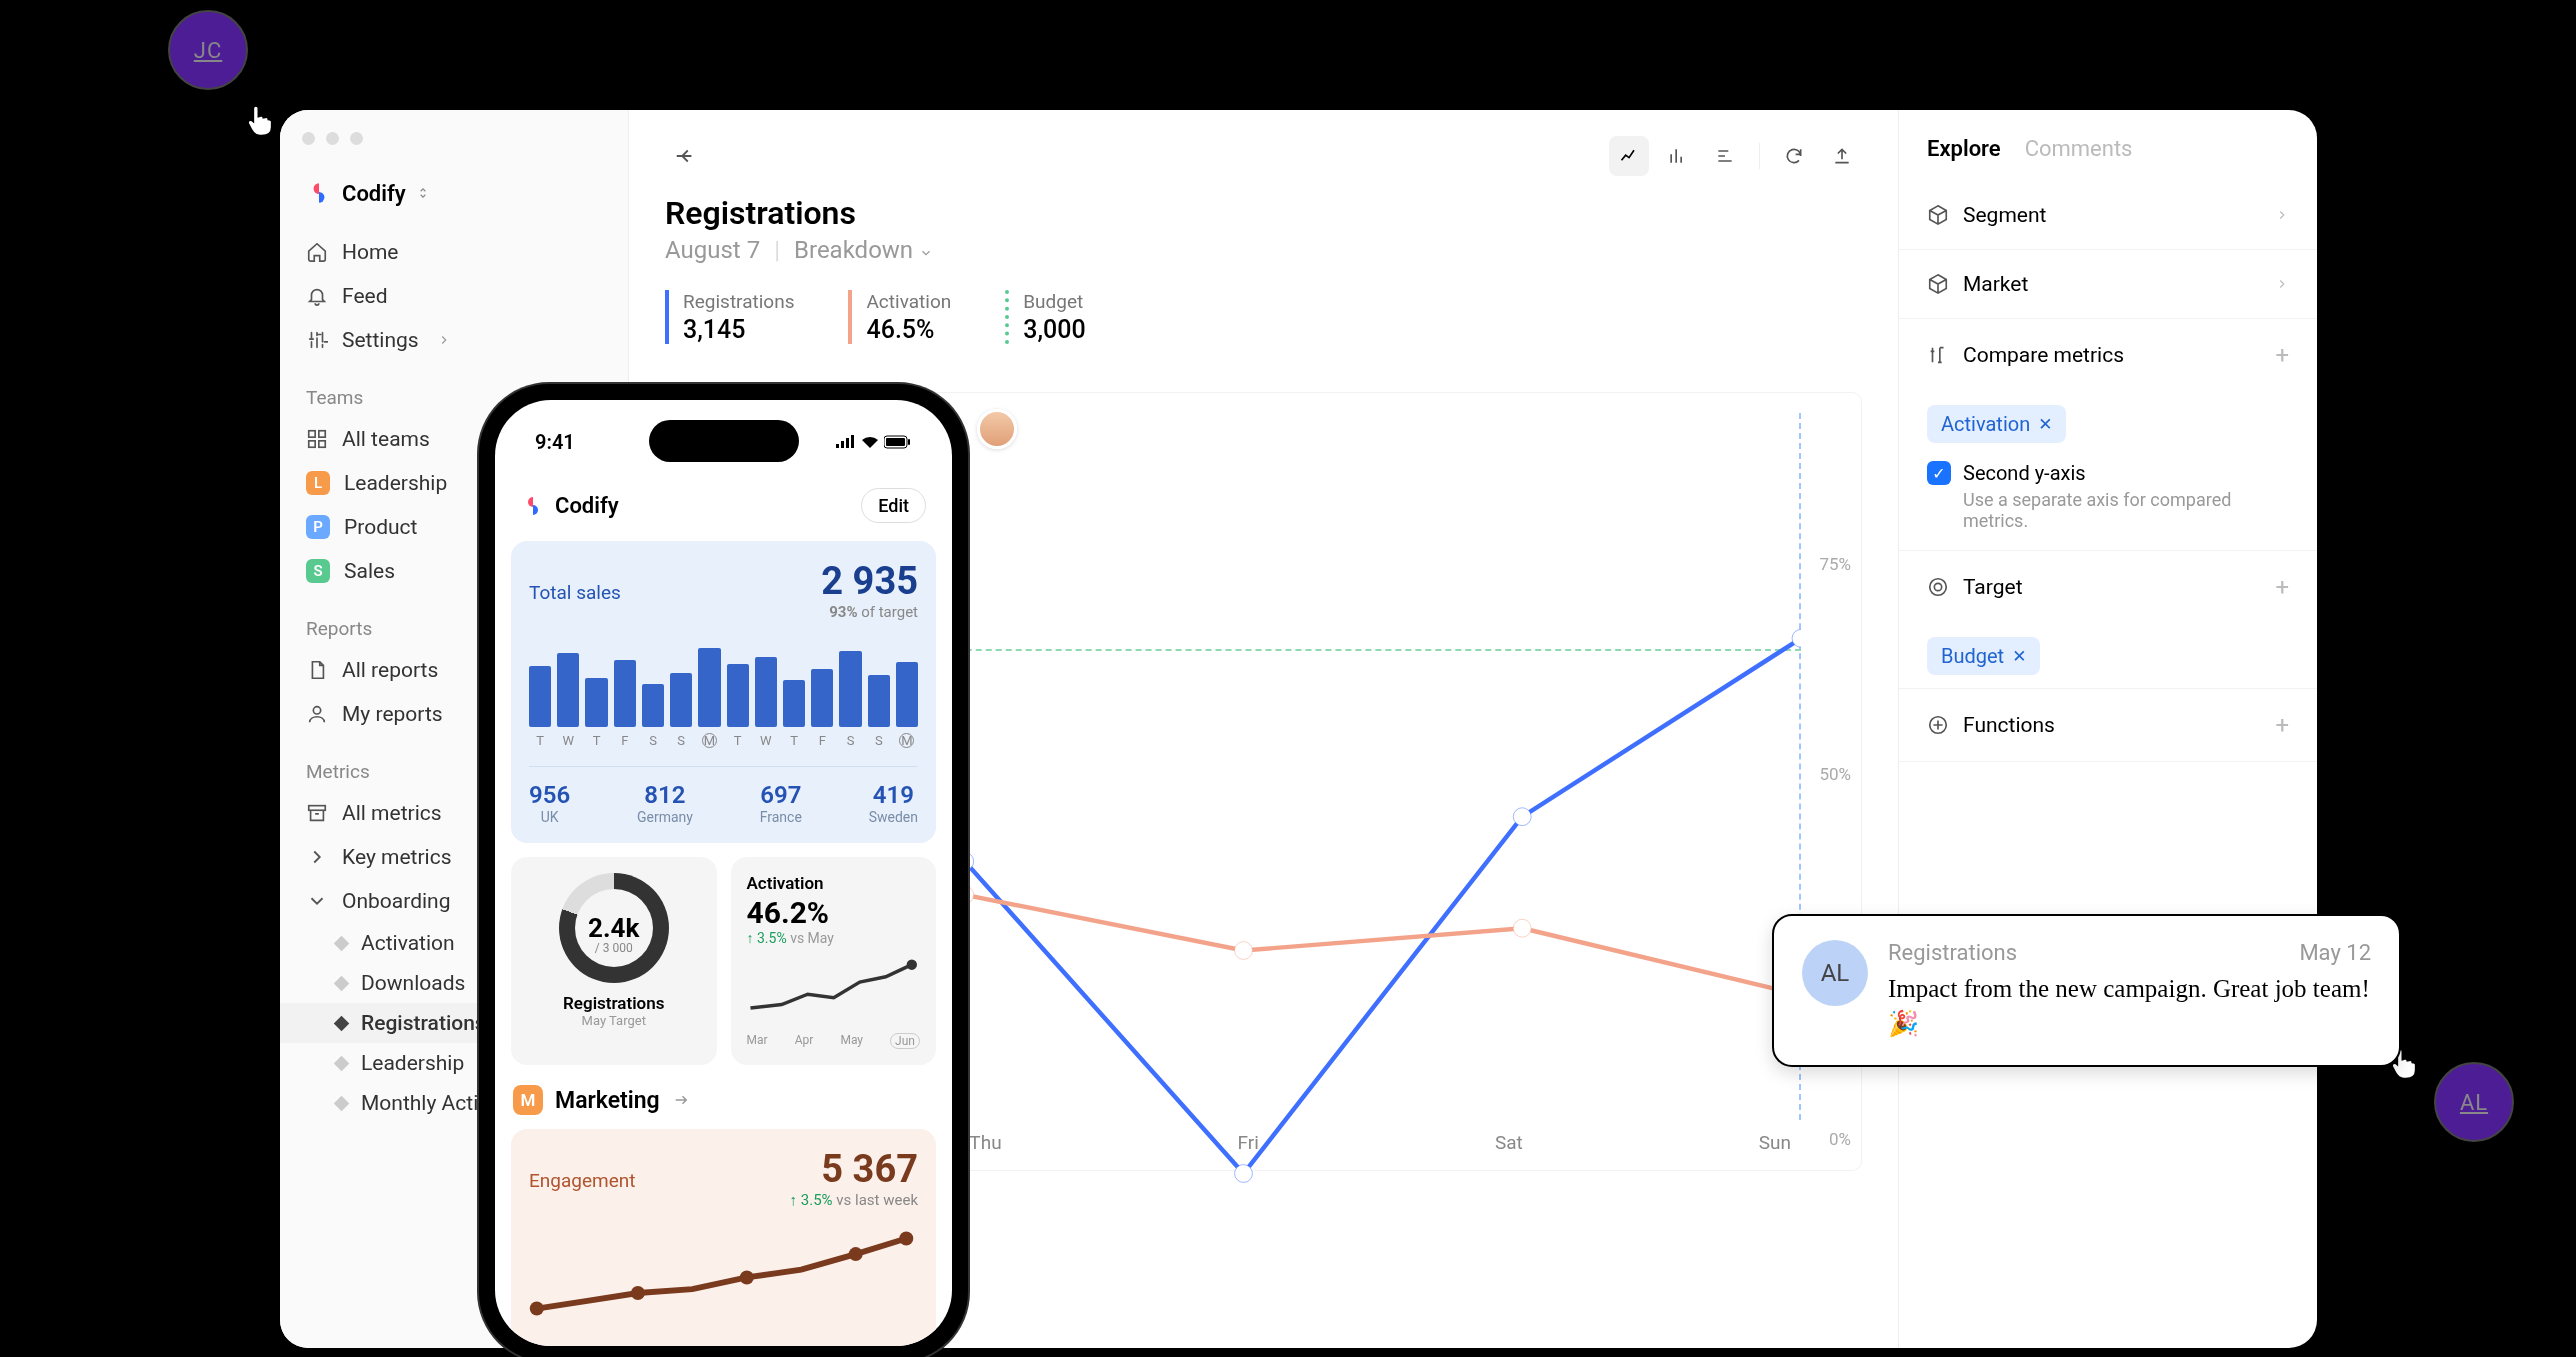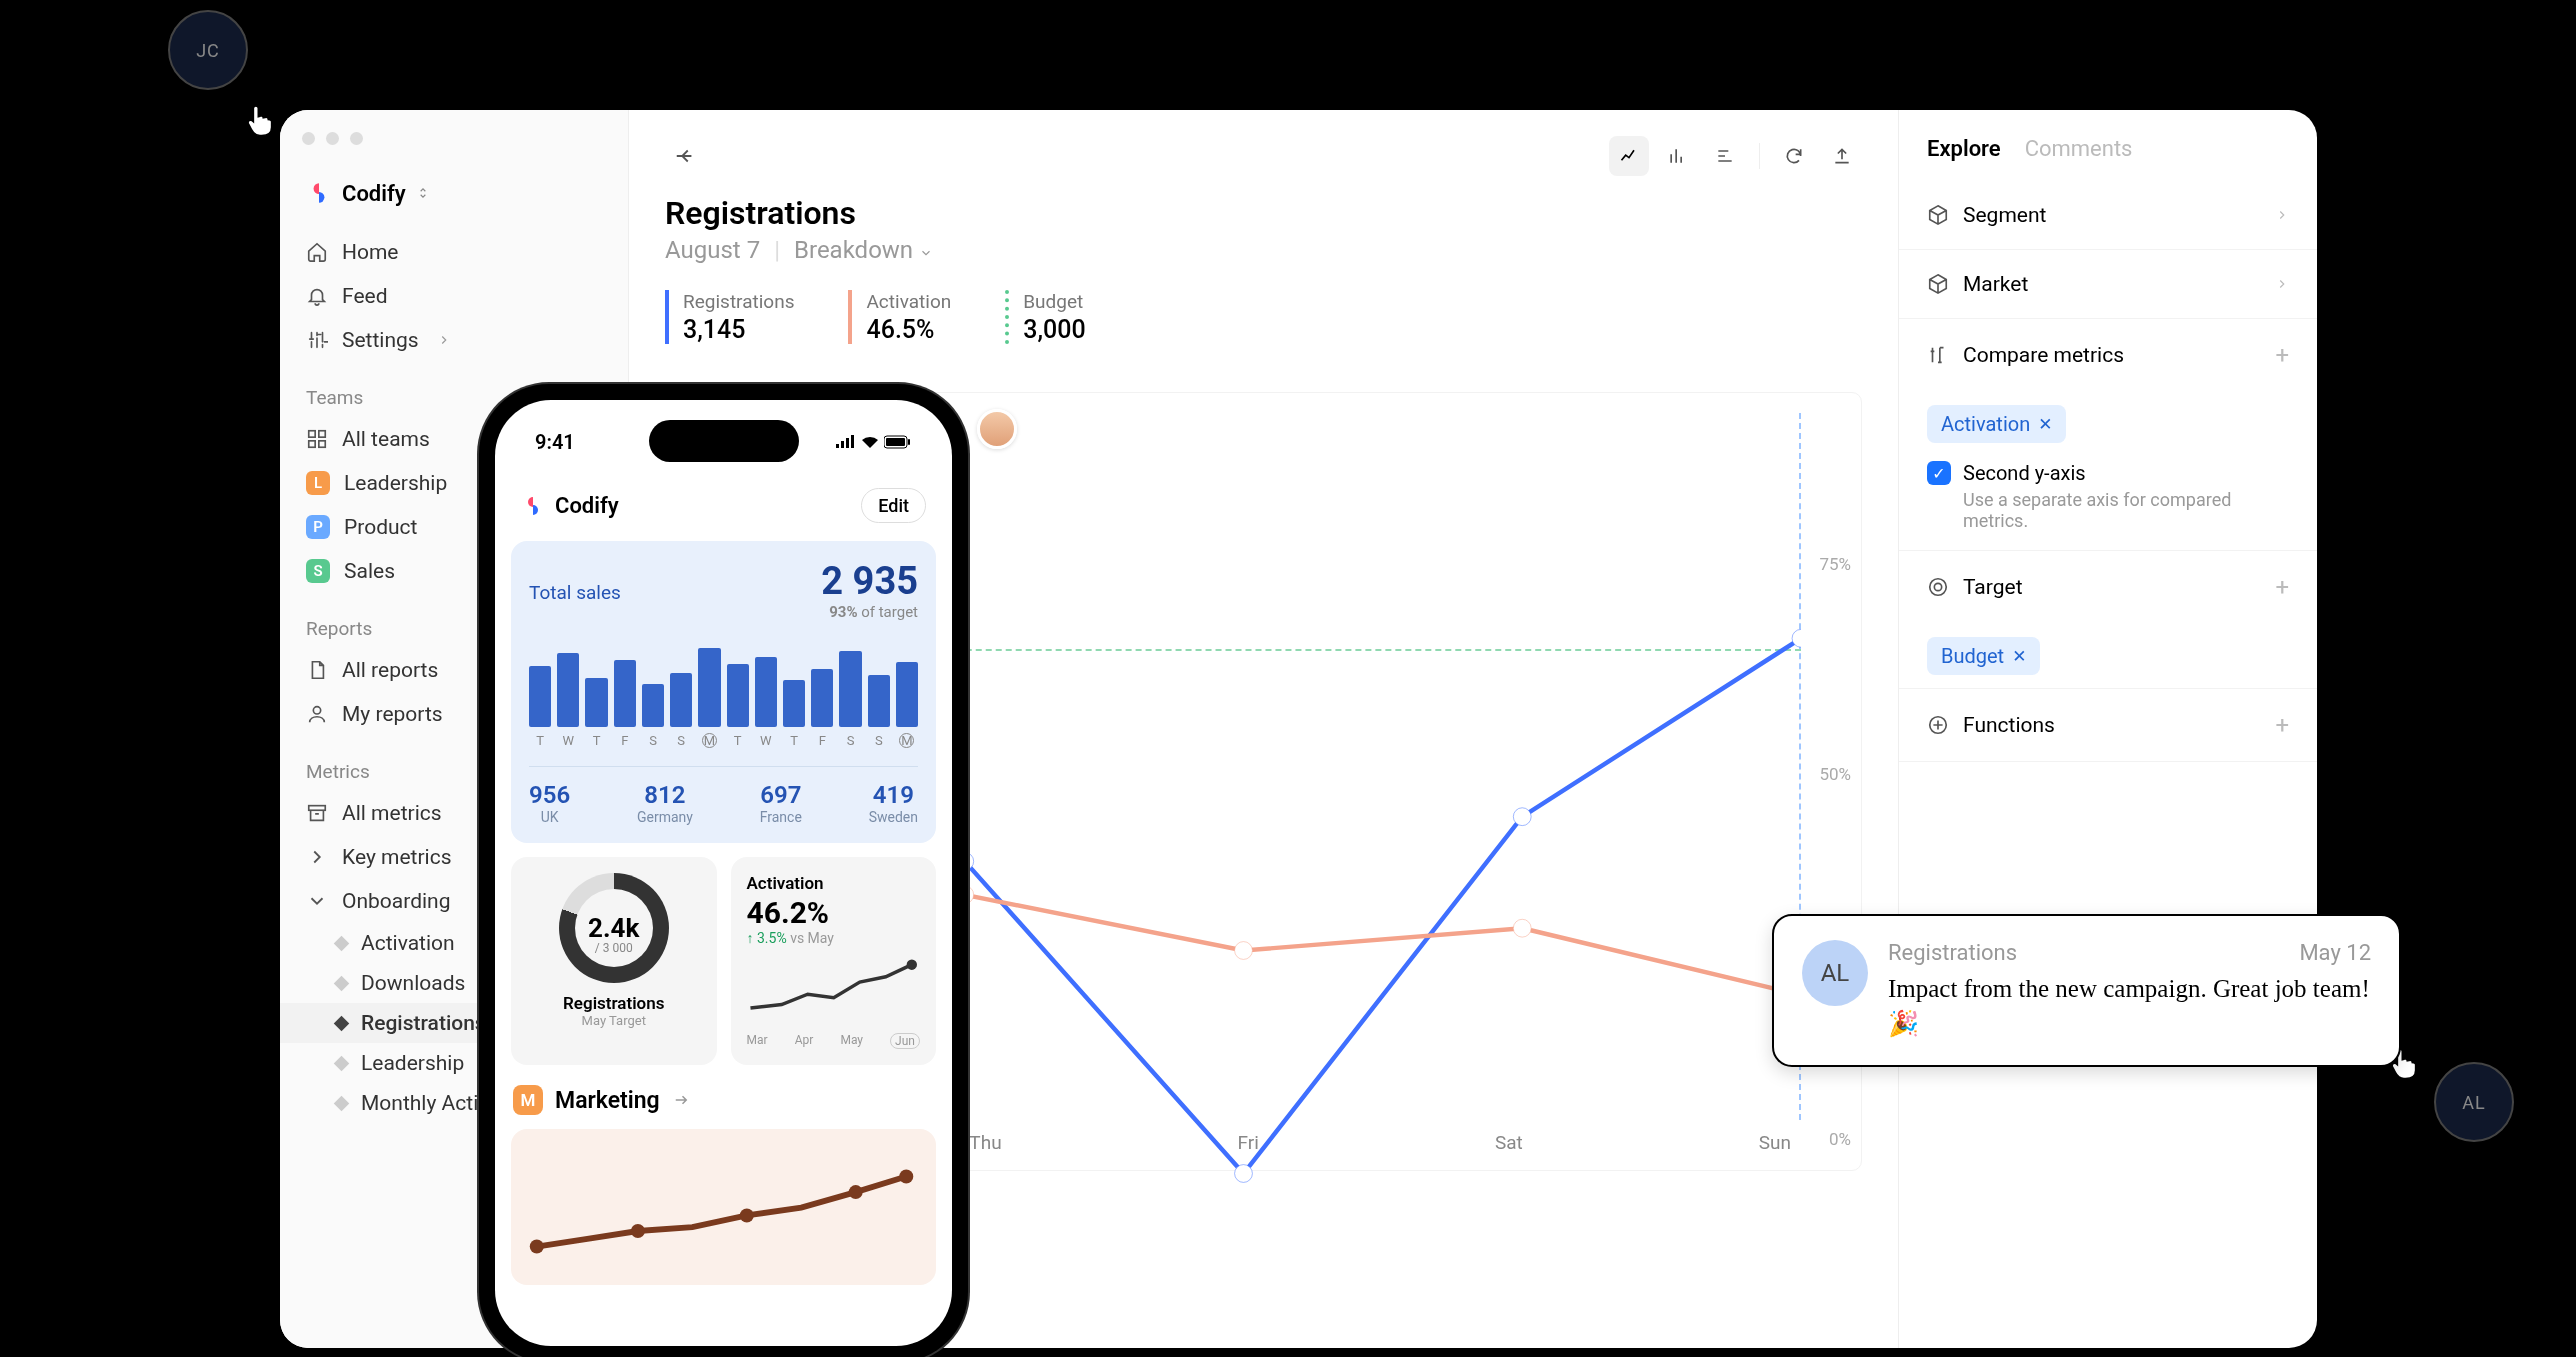--- a/index.html
+++ b/index.html
@@ -299,22 +299,23 @@
   font-family: Georgia, serif; font-size: 25px; line-height: 1.4;
 }
 .cursor-hand {
   position: absolute; width: 40px; height: 40px;
 }
 .badge-circle-outline {
   position: absolute;
   width: 80px; height: 80px; border-radius: 50%;
   border: 2px solid #444;
   display: flex; align-items: center; justify-content: center;
-  color: #888; font-size: 18px; letter-spacing: 1px;
-  background: #0f172a;
+  color: #888; font-size: 22px; letter-spacing: 1px;
+  background: #4c1d95;
+  text-decoration: underline;
 }
 </style>
 </head>
 <body>
 
 <div class="badge-circle-outline" style="left:168px; top:10px;">JC</div>
 <div class="badge-circle-outline" style="left:2434px; top:1062px;">AL</div>
 
 <svg class="cursor-hand" style="left:240px; top:100px;" viewBox="0 0 24 24">
     <path fill="#fff" stroke="#000" stroke-width="1" d="M8 13V5a1.5 1.5 0 013 0v5l1-.3a1.3 1.3 0 012 1l1-.2a1.3 1.3 0 012 1.2l.7.1a1.3 1.3 0 011.3 1.5v3c0 3-2 5-6 5h-1c-2.5 0-4-1.3-5.2-3.6L5 14.2a1.5 1.5 0 012.3-1.8L8 13z"></path>
@@ -736,20 +737,27 @@
 
     <div class="sect-row">
       <span class="sect-badge">M</span>
       <span class="sn">Marketing</span>
       <svg width="18" height="18" viewBox="0 0 24 24">
           <path fill="none" stroke="#999" stroke-width="2" d="M5 12h14m-5-5l5 5-5 5"></path>
         </svg>
     </div>
 
     <div class="card peach">
+      <div style="display:flex;justify-content:space-between;align-items:flex-start">
+        <span class="card-title">Engagement</span>
+        <div>
+          <div class="card-big">5 367</div>
+          <div class="card-sub"><span style="color:#1a9e5c">↑ 3.5%</span><span> vs last week</span></div>
+        </div>
+      </div>
       <svg viewBox="0 0 100 26" style="margin-top:14px">
           <polyline fill="none" stroke="#7a3a1e" stroke-width="1.5" points="2,22 15,20 28,18 42,17 56,14 70,12 84,8 97,4"></polyline>
           <circle cx="2" cy="22" r="1.8" fill="#7a3a1e"></circle>
           <circle cx="28" cy="18" r="1.8" fill="#7a3a1e"></circle>
           <circle cx="56" cy="14" r="1.8" fill="#7a3a1e"></circle>
           <circle cx="84" cy="8" r="1.8" fill="#7a3a1e"></circle>
           <circle cx="97" cy="4" r="1.8" fill="#7a3a1e"></circle>
         </svg>
     </div>
   </div>

